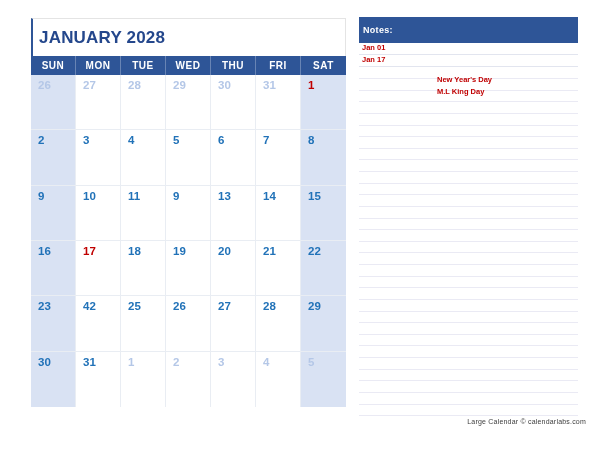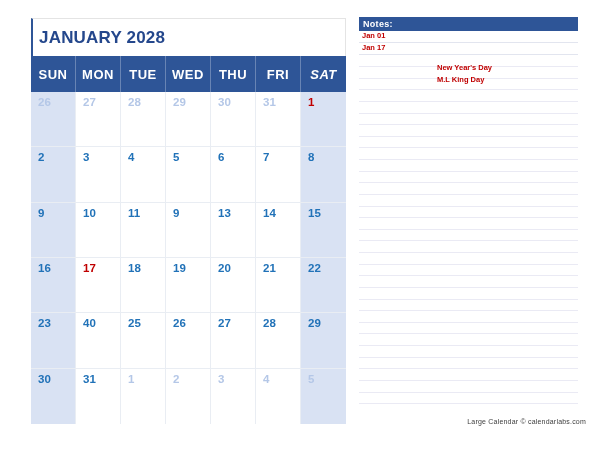--- a/index.html
+++ b/index.html
@@ -18,37 +18,37 @@
     font-family:"Liberation Sans", sans-serif;}
   .stage{position:relative;width:600px;height:450px;background:#fff;}
 
   
   .calendar{position:absolute;left:31px;top:18px;width:315px;}
   .title-box{height:38px;display:flex;align-items:center;padding-left:6px;
     border-top:1px solid #E4E4E4;border-right:1px solid #E4E4E4;
     border-left:2px solid var(--accent);}
   .title{font-size:17px;font-weight:bold;color:var(--title);letter-spacing:.2px;}
   .grid{display:grid;grid-template-columns:repeat(7,45px);width:315px;}
-  .dow{height:36px;background:var(--accent);color:#fff;font-size:13px;font-weight:bold;
+  .dow{height:19px;background:var(--accent);color:#fff;font-size:10px;font-weight:bold;
     letter-spacing:.5px;display:flex;align-items:center;justify-content:center;
     border-right:1px solid rgba(255,255,255,.28);}
-  .dow:nth-child(7){border-right:none;font-style:italic;}
+  .dow:nth-child(7){border-right:none;}
   .day{height:55.33px;background:#fff;border-right:1px solid var(--gridline);
     border-bottom:1px solid var(--gridline);}
   .day:nth-child(7n){border-right:none;}
   .day:nth-child(n+43){border-bottom:none;}
   .day.weekend{background:var(--weekend-bg);}
   .num{display:inline-block;padding:4px 0 0 7px;font-size:11.5px;font-weight:bold;}
   .day.current .num{color:var(--day-blue);}
   .day.prev .num,.day.next .num{color:var(--muted);}
   .day.holiday .num{color:var(--holiday);}
 
   
   .notes{position:absolute;left:359px;top:17px;width:219px;}
-  .notes-header{height:14px;background:var(--accent);color:#fff;font-size:9px;
+  .notes-header{height:26px;background:var(--accent);color:#fff;font-size:9px;
     font-weight:bold;display:flex;align-items:center;padding-left:4px;letter-spacing:.3px;}
   .entry{display:flex;height:12.2px;border-bottom:1px solid var(--entry-line);
     font-size:7.5px;font-weight:bold;color:var(--holiday);}
   .entry .date{width:78px;padding-left:3px;}
   .entry .name{flex:1;margin-top:32px;}
   .rule-line{height:11.63px;border-bottom:1px solid var(--ruled);}
 
   
   .credit{position:absolute;right:14px;top:418px;font-size:7px;color:#3d3d3d;
     letter-spacing:.2px;}
@@ -92,21 +92,21 @@
         <div class="day current"><span class="num">14</span></div>
         <div class="day current weekend"><span class="num">15</span></div>
         <div class="day current weekend"><span class="num">16</span></div>
         <div class="day holiday"><span class="num">17</span></div>
         <div class="day current"><span class="num">18</span></div>
         <div class="day current"><span class="num">19</span></div>
         <div class="day current"><span class="num">20</span></div>
         <div class="day current"><span class="num">21</span></div>
         <div class="day current weekend"><span class="num">22</span></div>
         <div class="day current weekend"><span class="num">23</span></div>
-        <div class="day current"><span class="num">40</span></div>
+        <div class="day current"><span class="num">42</span></div>
         <div class="day current"><span class="num">25</span></div>
         <div class="day current"><span class="num">26</span></div>
         <div class="day current"><span class="num">27</span></div>
         <div class="day current"><span class="num">28</span></div>
         <div class="day current weekend"><span class="num">29</span></div>
         <div class="day current weekend"><span class="num">30</span></div>
         <div class="day current"><span class="num">31</span></div>
         <div class="day next"><span class="num">1</span></div>
         <div class="day next"><span class="num">2</span></div>
         <div class="day next"><span class="num">3</span></div>

